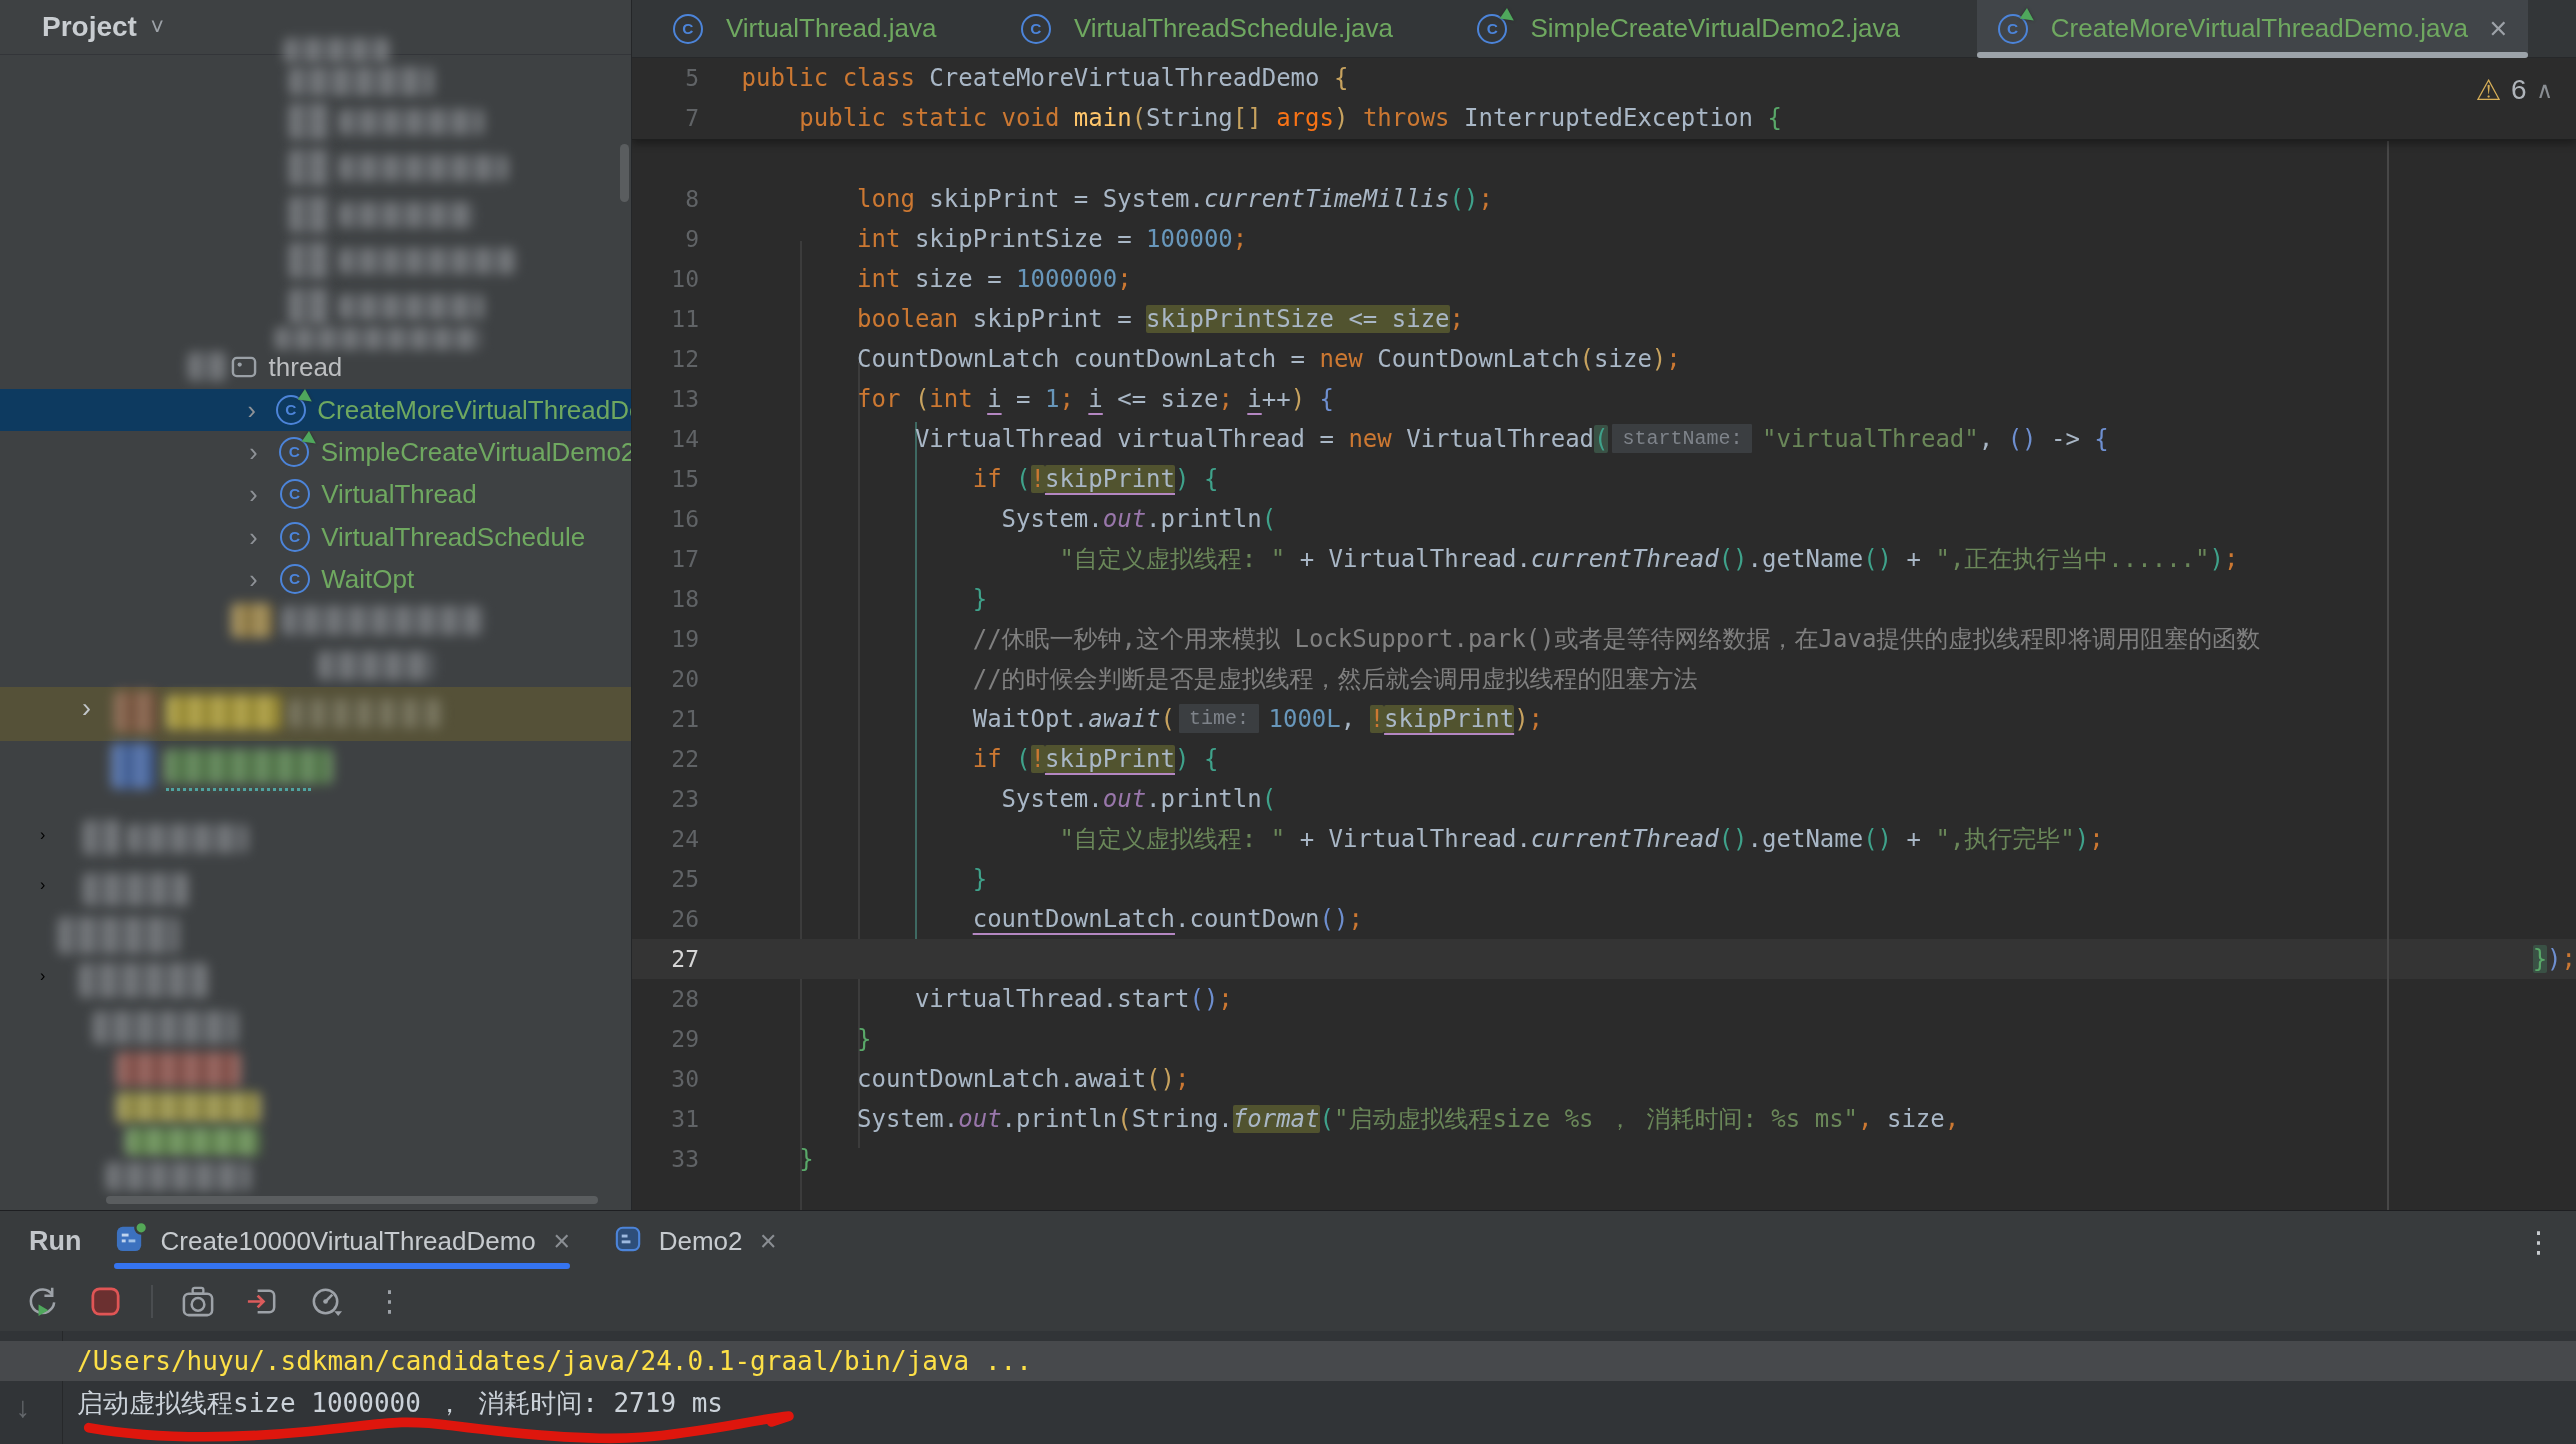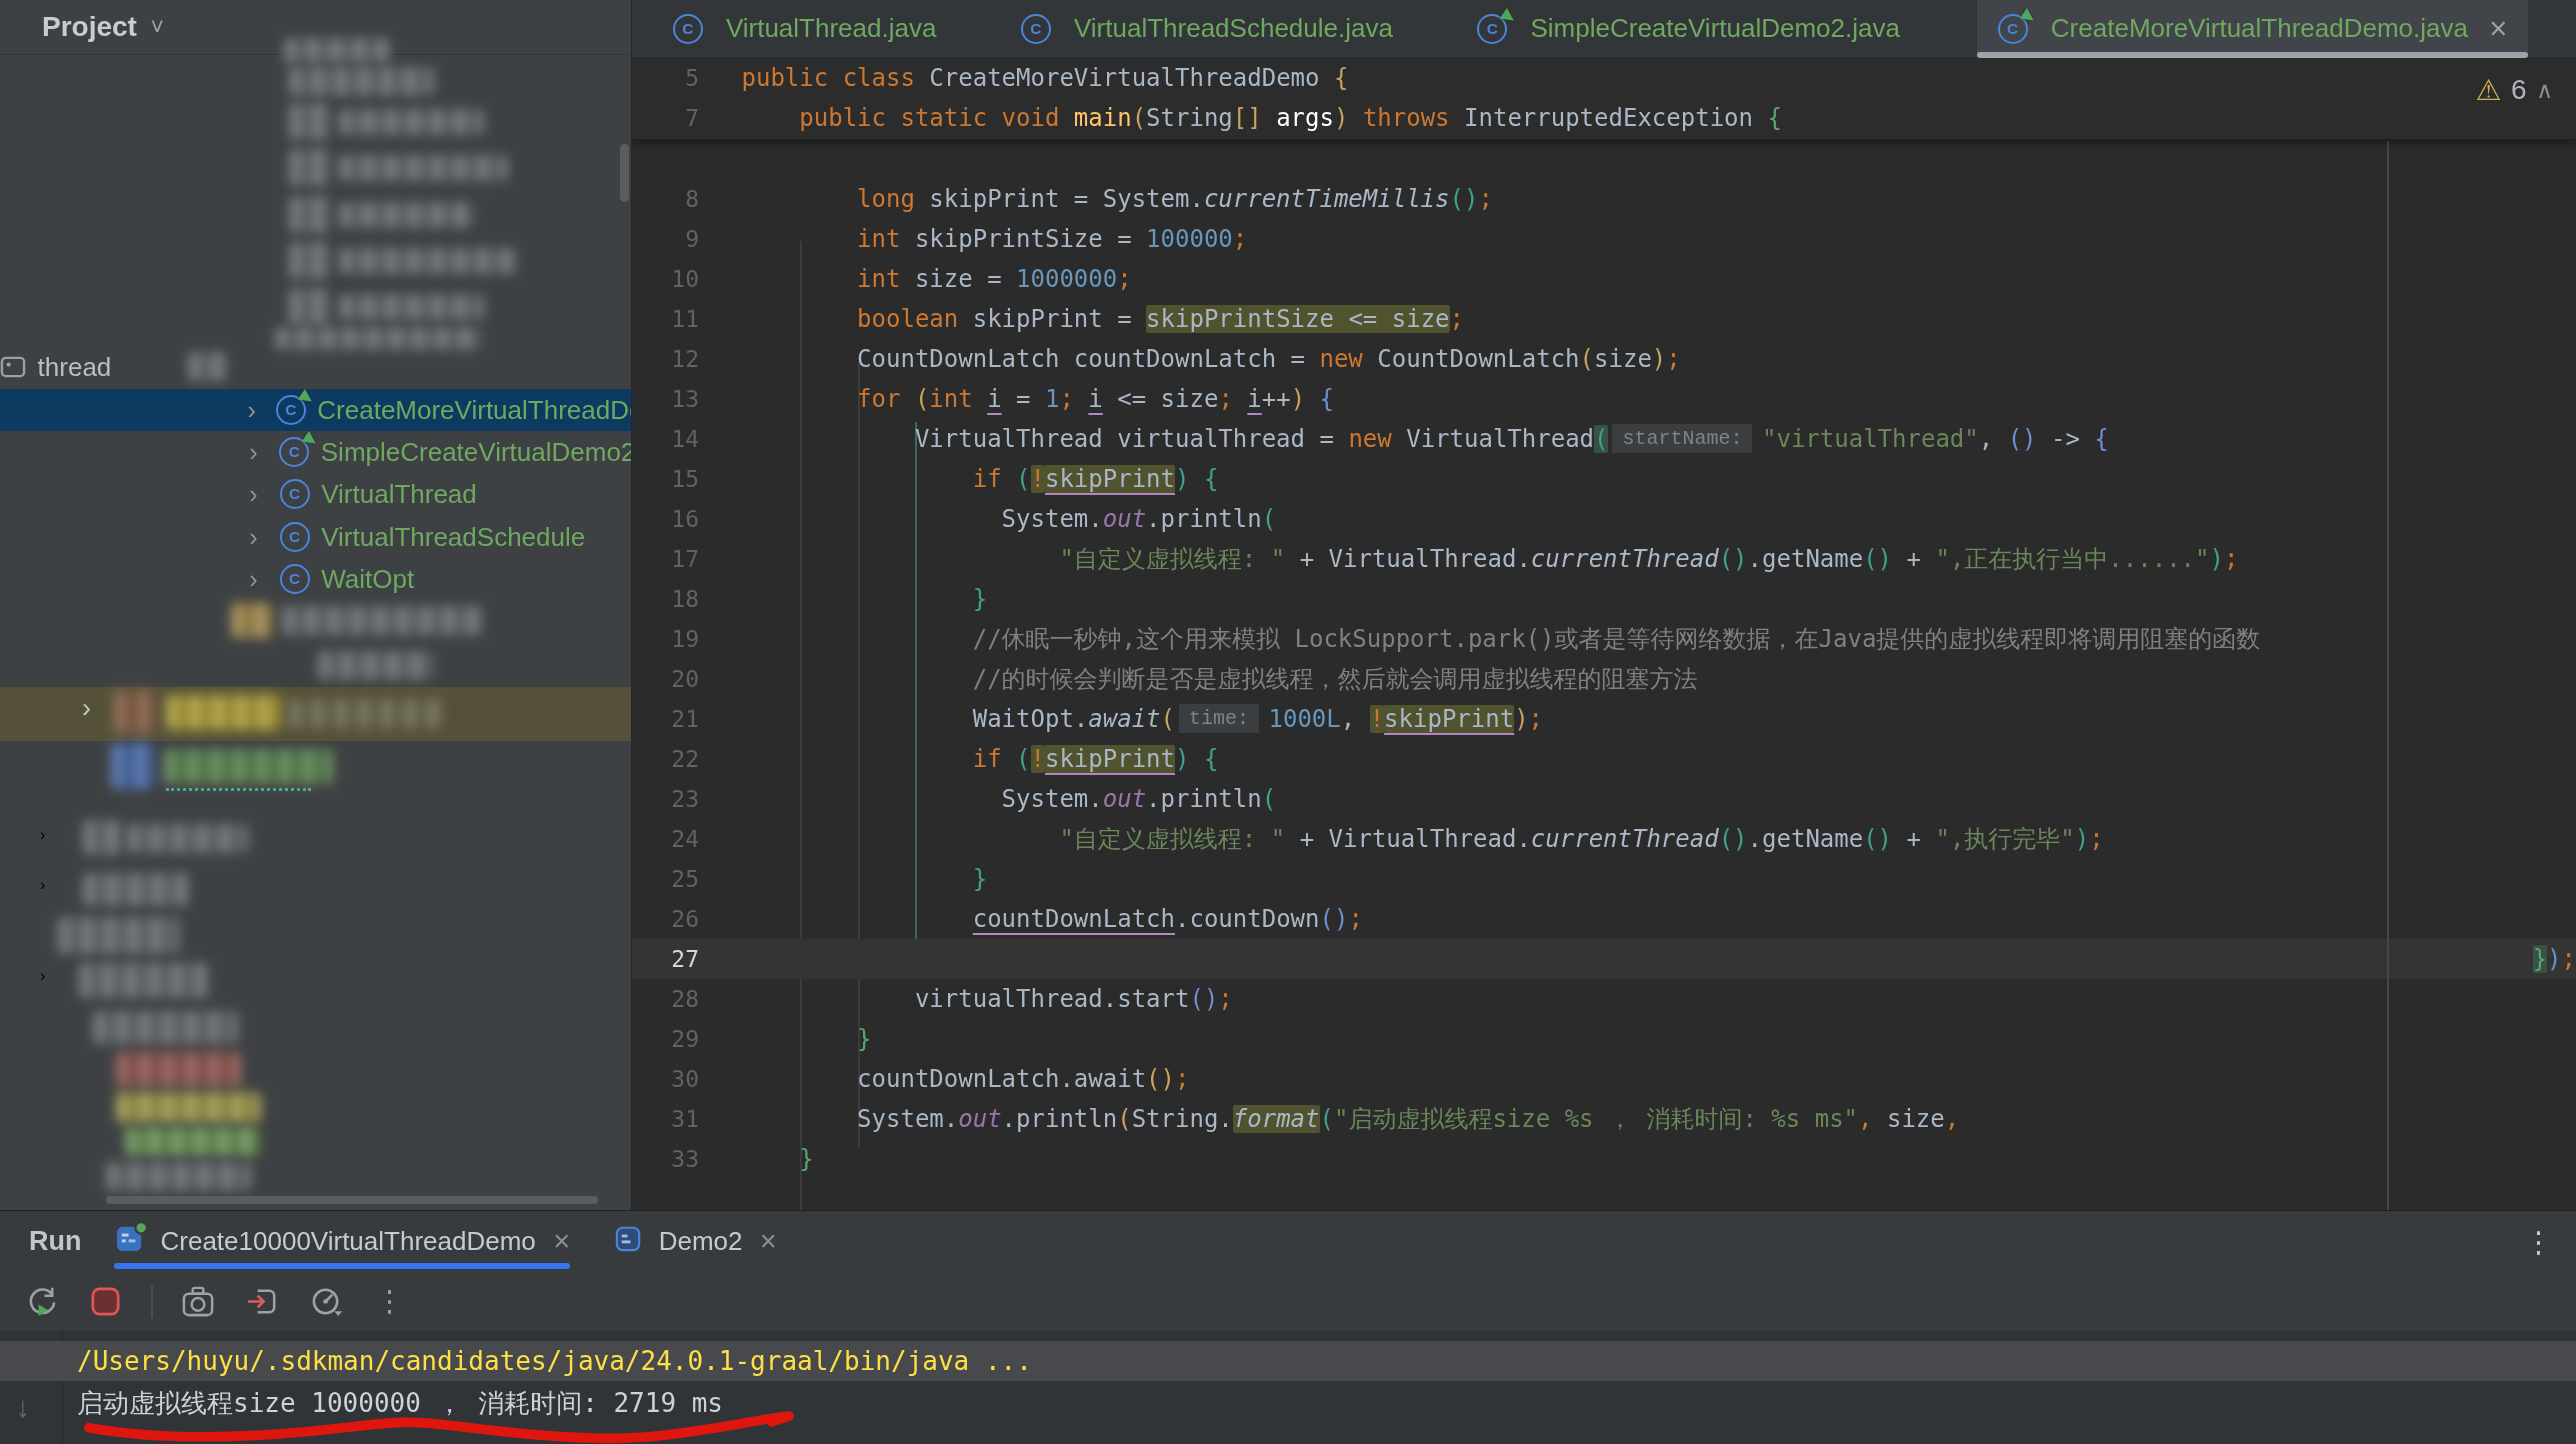--- a/index.html
+++ b/index.html
@@ -52,21 +52,21 @@
         color:#606366;font-size:23px;}
   .ltxt{white-space:pre;padding-left:13.5px;}
   .code-body{position:absolute;left:0;top:121px;right:0;}
   .sticky{position:absolute;left:0;top:0;right:0;height:81px;background:#2C2C2C;
           border-bottom:1.9px solid #1E1F1F;box-shadow:0 3.9px 7.7px rgba(0,0,0,.35);z-index:5;}
   .wrapguide{position:absolute;left:1755px;top:83px;bottom:0;width:1.9px;background:#474747;z-index:1;}
   .iguide{position:absolute;width:1.9px;background:#3C3C3C;z-index:0;}
   .iguide.scope{background:#3E6962;}
   .tk-kw{color:#CC7832;} .tk-pl{color:#A9B7C6;} .tk-num{color:#6897BB;} .tk-str{color:#6A8759;}
   .tk-cmt{color:#808080;} .tk-fld{color:#9876AA;font-style:italic;} .tk-mth{color:#FFC66B;text-align:right;}
-  .tk-gray{color:#ffffff;} .tk-py{color:#C8A35F;} .tk-pt{color:#3FA28B;} .tk-pb{color:#6E8FD0;}
+  .tk-gray{color:#f97316;} .tk-py{color:#C8A35F;} .tk-pt{color:#3FA28B;} .tk-pb{color:#6E8FD0;}
   .tk-pg{color:#59A869;} .tk-sem{color:#CC7832;}
   .it{font-style:italic;}
   .un{text-decoration:underline;text-decoration-color:#B487C2;text-decoration-thickness:2.4px;text-underline-offset:5.8px;}
   .hl{background:#51532F;border-radius:1.9px;}
   .pb-bg{background:#3A5145;border-radius:1.9px;}
   .chip{display:inline-block;font-family:Liberation Mono, monospace;font-size:20px;line-height:29px;
         color:#7E838A;background:#3B3E41;border-radius:1px;padding:0 10px;margin:0 9.6px 0 3.9px;vertical-align:2.9px;}
   .warnwidget{position:absolute;right:23px;top:15.4px;display:flex;align-items:center;gap:9.6px;
               font-size:28px;color:#AFB4BA;z-index:6;}
   .warnicon{color:#D6AE58;font-size:29px;}
@@ -141,21 +141,21 @@
     <span class="tchev" style="position:absolute;left:40px;top:912px">›</span>
     <div class="mos" style="left:79px;top:908px;width:130px;height:35px"></div>
     <div class="mos" style="left:93px;top:956px;width:145px;height:33px"></div>
     <div class="mos" style="left:116px;top:997px;width:125px;height:35px;background-color:#9A5A52"></div>
     <div class="mos" style="left:116px;top:1037px;width:145px;height:31px;background-color:#A8A04A"></div>
     <div class="mos" style="left:125px;top:1072px;width:135px;height:29px;background-color:#6F9B58"></div>
     <div class="mos" style="left:106px;top:1107px;width:145px;height:29px"></div>
 
     <div class="vscroll" style="right:1.9px;top:89px;height:58px"></div>
     <div class="hscroll" style="left:106px;bottom:5.8px;width:492px"></div>
-  <div class="trow" style="top: 291px;  align-items: center;">
+  <div class="trow" style="top: 291px; padding-left: 231px; align-items: center;">
         <span class="ficon">
           <svg width="26" height="26" viewBox="0 0 27 27">
             <rect x="2" y="4" width="23" height="19" rx="4" fill="none" stroke="#9AA0A6" stroke-width="2.5"></rect>
             <circle cx="9" cy="11" r="2.2" fill="#9AA0A6"></circle>
           </svg>
         </span>
         <span class="folderlbl">thread</span>
       </div>
       <div class="trow sel" style="top: 334px; padding-left: 239px;">
         <span class="tchev">›</span>

